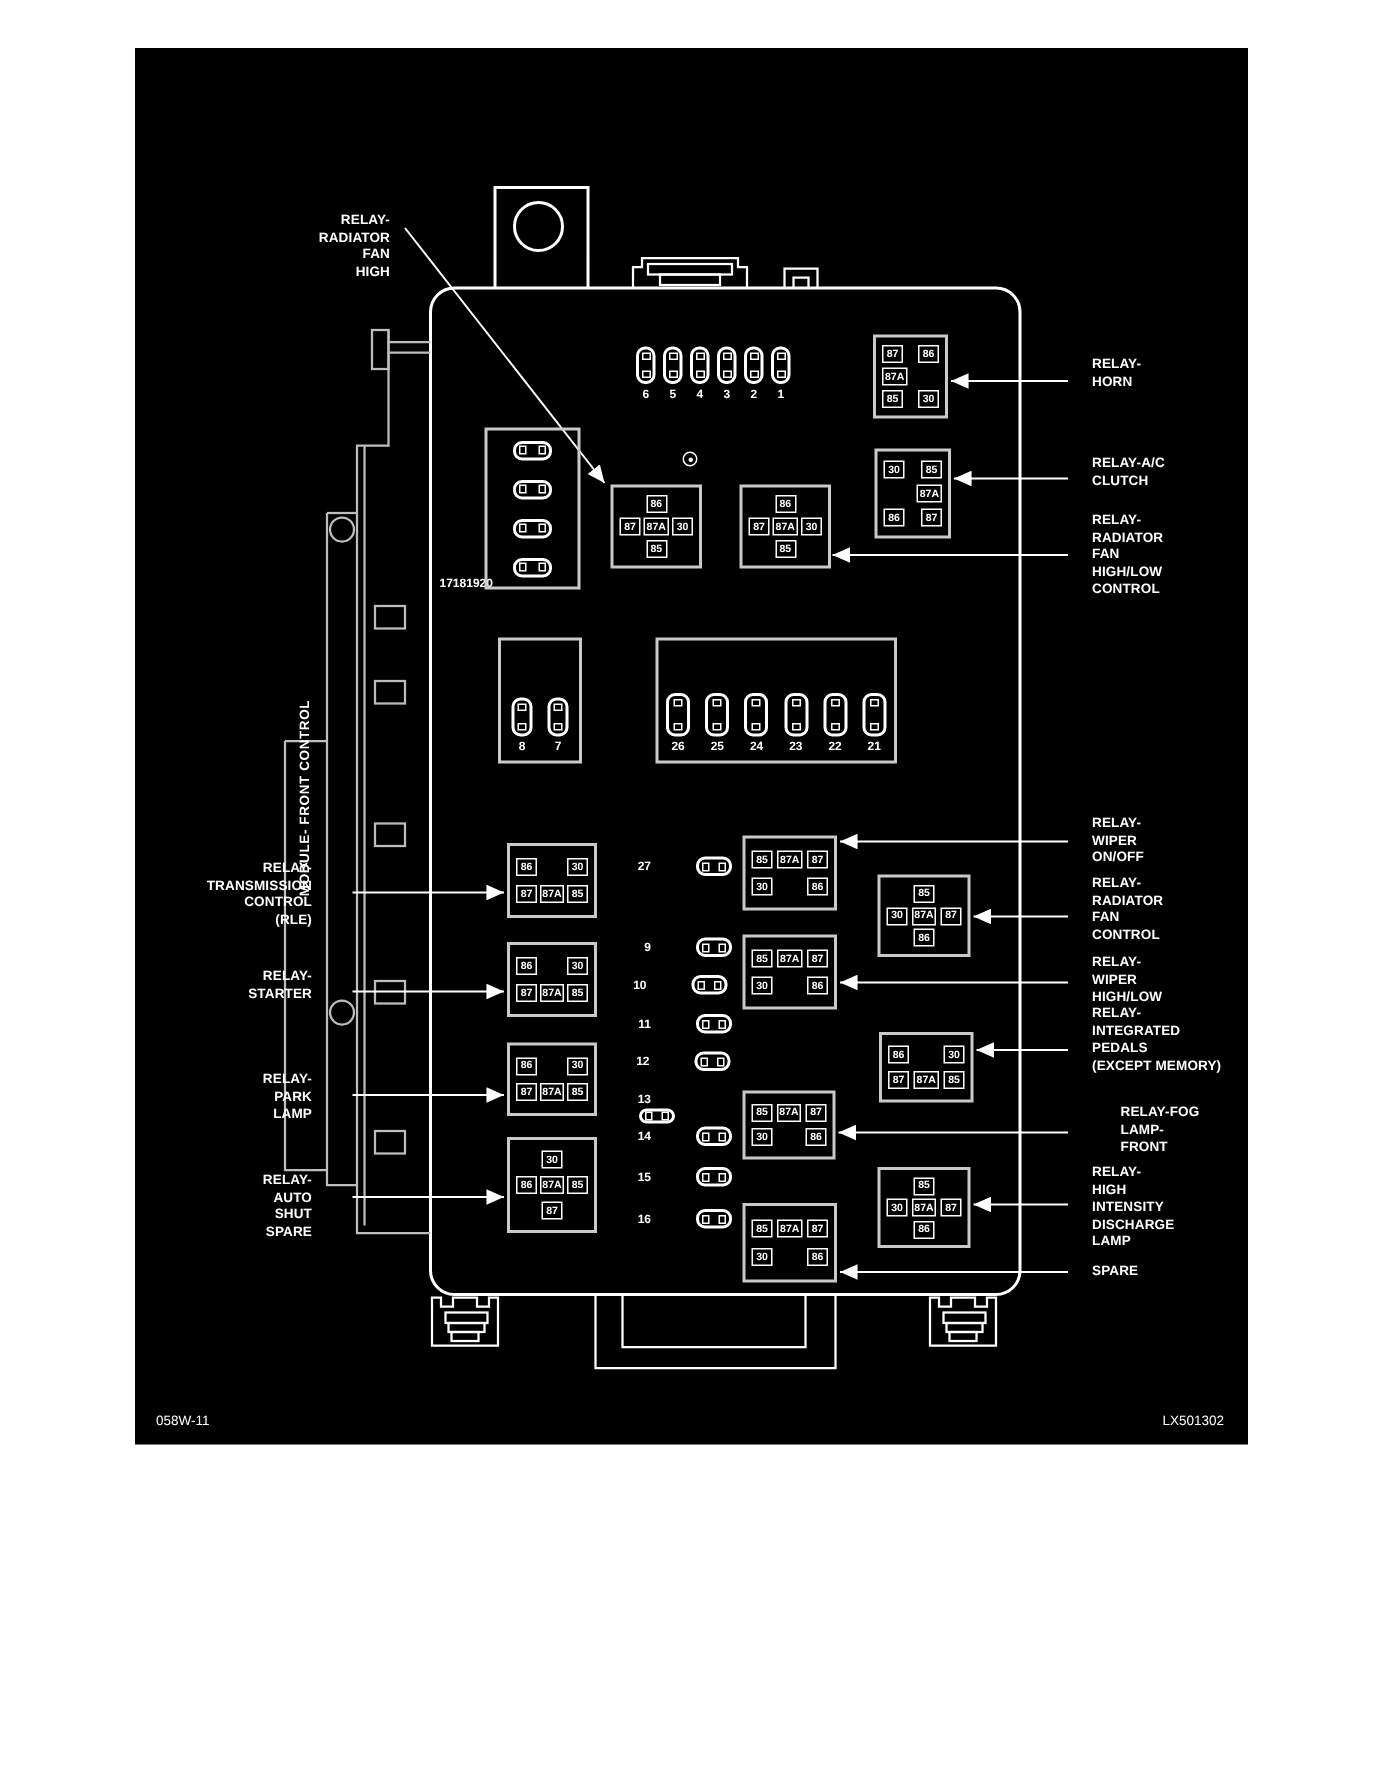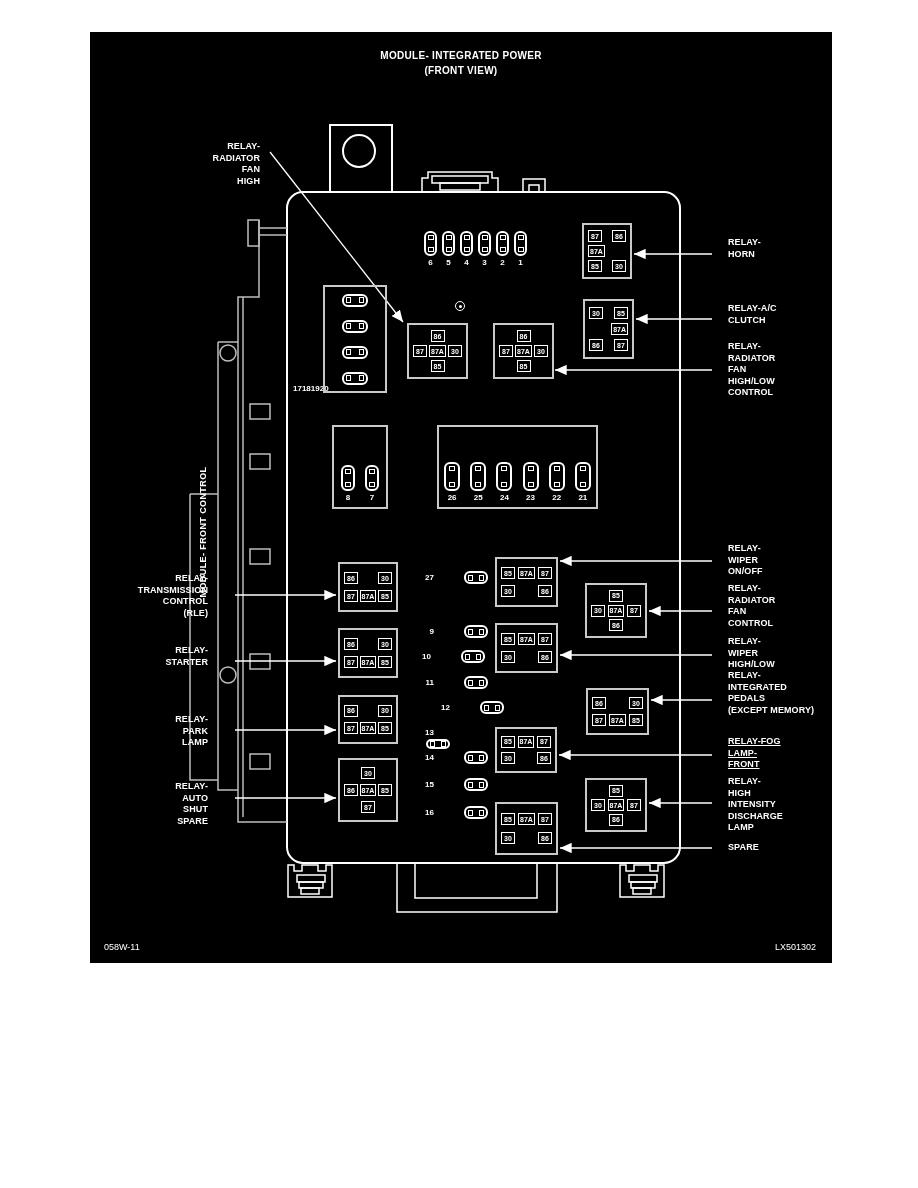--- a/index.html
+++ b/index.html
@@ -122,24 +122,20 @@
       <path d="M559,771 H622" marker-start="url(#ah-l)"></path>
       <path d="M470,816 H622" marker-start="url(#ah-l)"></path>
       <path d="M145,563 H246" marker-end="url(#ah-r)"></path>
       <path d="M145,629 H246" marker-end="url(#ah-r)"></path>
       <path d="M145,698 H246" marker-end="url(#ah-r)"></path>
       <path d="M145,766 H246" marker-end="url(#ah-r)"></path>
       <path d="M180,120 L313,290" marker-end="url(#ah-r)"></path>
     </g>
   </svg>
 
-  <div class="title">
-    <div>MODULE- INTEGRATED POWER</div>
-    <div>(FRONT VIEW)</div>
-  </div>
 
   <div class="vlabel">MODULE- FRONT CONTROL</div>
   <div class="screw"></div>
 
   <div class="lbl l" style="left:70px;top:109px;width:100px;">
     <div>RELAY-</div>
     <div>RADIATOR</div>
     <div>FAN</div>
     <div>HIGH</div>
   </div>
@@ -195,21 +191,21 @@
     <div>RELAY-</div>
     <div>WIPER</div>
     <div>HIGH/LOW</div>
   </div>
   <div class="lbl r" style="left:638px;top:638px;width:104px;">
     <div>RELAY-</div>
     <div>INTEGRATED</div>
     <div>PEDALS</div>
     <div>(EXCEPT MEMORY)</div>
   </div>
-  <div class="lbl r" style="left:638px;top:704px;width:102px;text-decoration:underline;">
+  <div class="lbl r" style="left:657px;top:704px;width:102px;">
     <div>RELAY-FOG</div>
     <div>LAMP-</div>
     <div>FRONT</div>
   </div>
   <div class="lbl r" style="left:638px;top:744px;width:102px;">
     <div>RELAY-</div>
     <div>HIGH</div>
     <div>INTENSITY</div>
     <div>DISCHARGE</div>
     <div>LAMP</div>
@@ -373,21 +369,21 @@
           <i></i>
         </div>
       </div>
   <div class="crow" style="left:322px;top:644px;">
         <span class="fnum">11</span>
         <div class="fuse-h" style="width:24px;height:13px;">
           <i></i>
           <i></i>
         </div>
       </div>
-  <div class="crow" style="left:338px;top:669px;">
+  <div class="crow" style="left:321px;top:669px;">
         <span class="fnum">12</span>
         <div class="fuse-h" style="width:24px;height:13px;">
           <i></i>
           <i></i>
         </div>
       </div>
   <div class="crow" style="left:322px;top:694px;flex-direction:column;">
         <span class="fnum">13</span>
         <div class="fuse-h" style="width:24px;height:13px;">
           <i></i>

